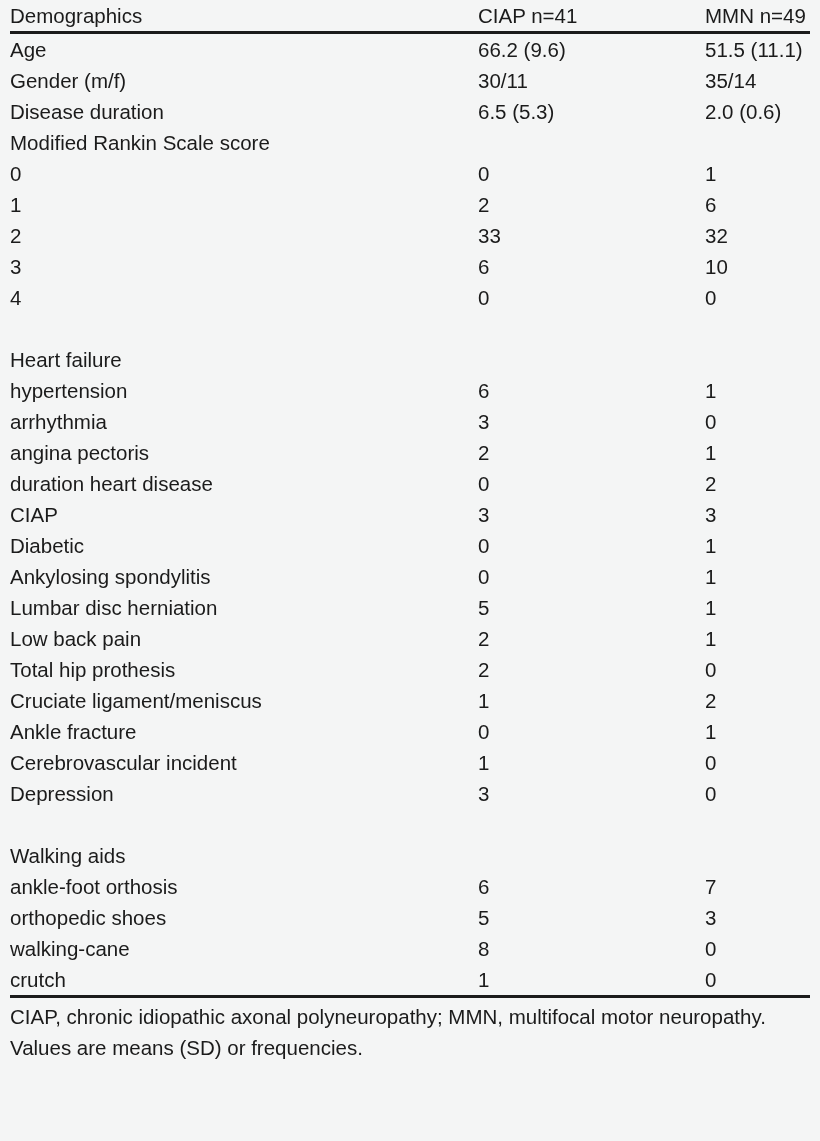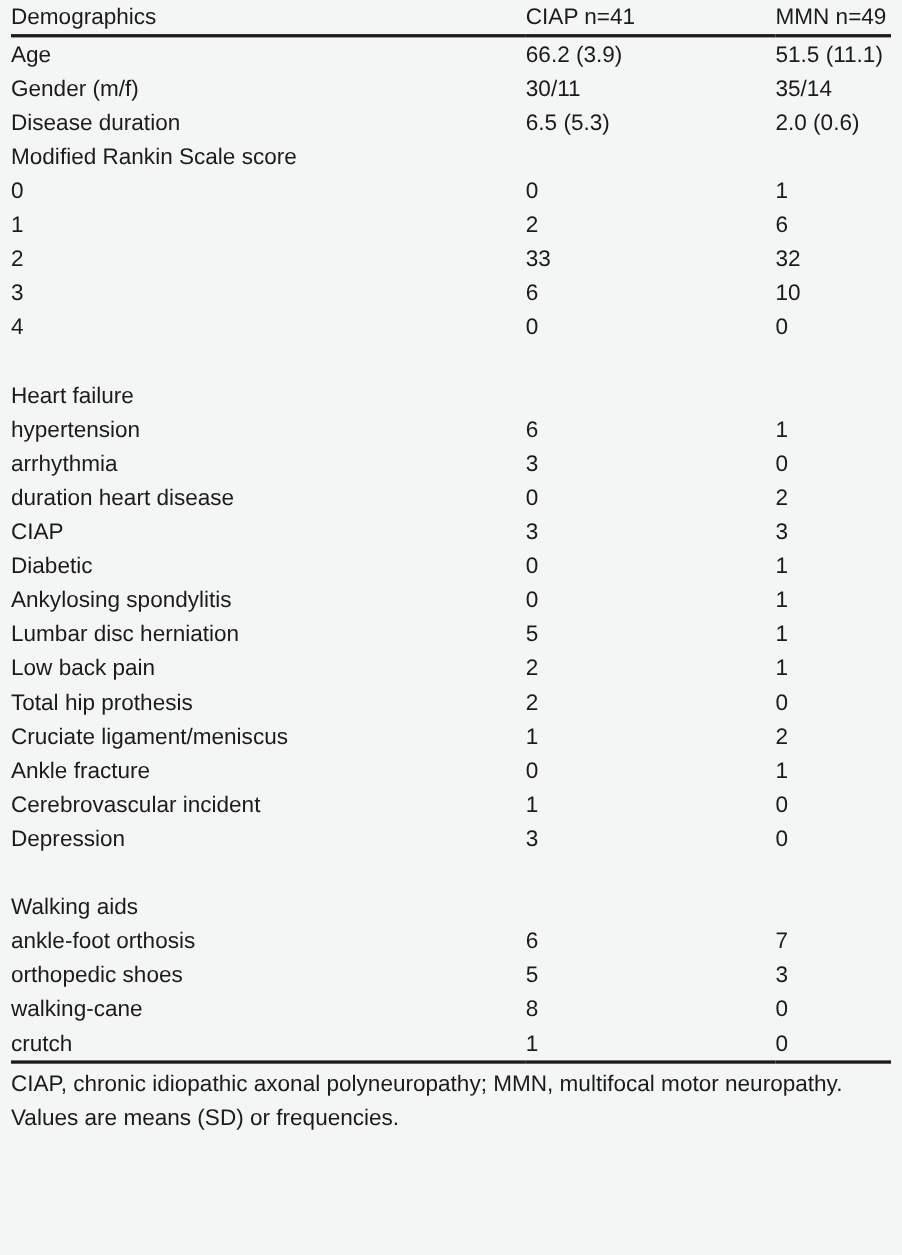--- a/index.html
+++ b/index.html
@@ -96,21 +96,21 @@
     <thead>
       <tr>
         <th>Demographics</th>
         <th>CIAP n=41</th>
         <th>MMN n=49</th>
       </tr>
     </thead>
     <tbody id="table-body">
         <tr class="row-normal">
           <td class="lvl-1">Age</td>
-          <td>66.2 (3.9)</td>
+          <td>66.2 (9.6)</td>
           <td>51.5 (11.1)</td>
         </tr>
         <tr class="row-normal">
           <td class="lvl-1">Gender (m/f)</td>
           <td>30/11</td>
           <td>35/14</td>
         </tr>
         <tr class="row-normal">
           <td class="lvl-1">Disease duration</td>
           <td>6.5 (5.3)</td>
@@ -158,20 +158,25 @@
         </tr>
         <tr class="row-normal">
           <td class="lvl-2">hypertension</td>
           <td>6</td>
           <td>1</td>
         </tr>
         <tr class="row-normal">
           <td class="lvl-2">arrhythmia</td>
           <td>3</td>
           <td>0</td>
+        </tr>
+        <tr class="row-normal">
+          <td class="lvl-2">angina pectoris</td>
+          <td>2</td>
+          <td>1</td>
         </tr>
         <tr class="row-normal">
           <td class="lvl-2">duration heart disease</td>
           <td>0</td>
           <td>2</td>
         </tr>
         <tr class="row-normal">
           <td class="lvl-1">CIAP</td>
           <td>3</td>
           <td>3</td>

